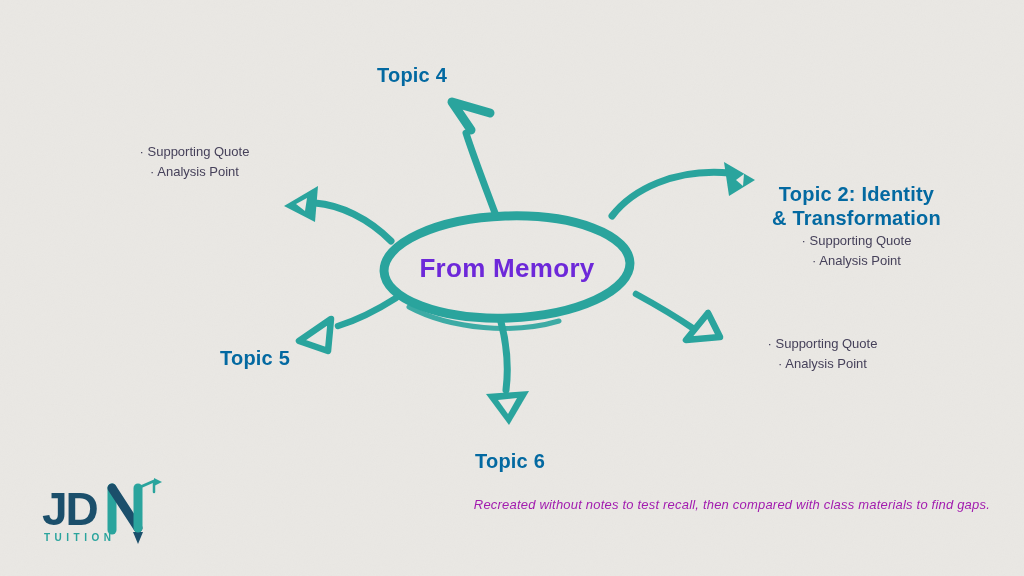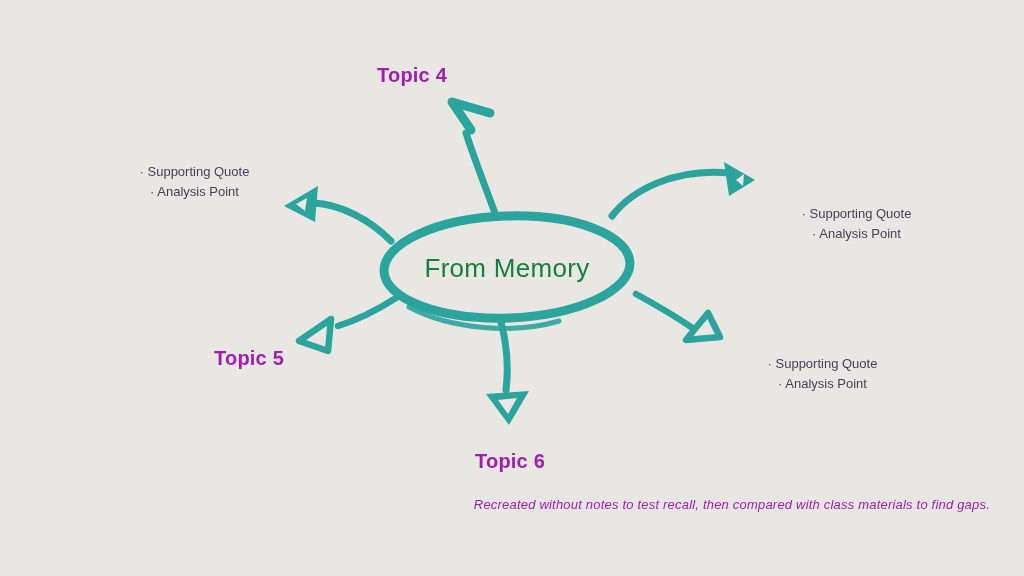--- a/index.html
+++ b/index.html
@@ -10,47 +10,47 @@
     background:#eae8e4;
     overflow:hidden;
     font-family:"Liberation Sans", sans-serif;
   }
   .grain { position:absolute; inset:0; pointer-events:none; opacity:.5; }
   .diagram-svg { position:absolute; inset:0; }
 
   .topic { position:absolute; text-align:center; }
   .topic-title {
     font-weight:bold;
-    color:#a21caf;
+    color:#0369a1;
     white-space:pre-line;
     line-height:1.18;
     font-size:20px;
     letter-spacing:.2px;
   }
   .topic-bullets {
-    margin-top:21px;
+    margin-top:1px;
     font-size:13px;
     line-height:1.5;
     color:#46415a;
   }
 
   .t1 { left:107px; top:141px; width:175px; }
   .t2 { left:764px; top:183px; width:185px; }
   .t3 { left:730px; top:333px; width:185px; }
   .t4 { left:337px; top:64px;  width:150px; }
-  .t5 { left:179px; top:347px; width:140px; }
+  .t5 { left:185px; top:347px; width:140px; }
   .t6 { left:440px; top:450px; width:140px; }
 
   .center-label {
     position:absolute;
     left:382px; top:253px; width:250px;
     text-align:center;
     font-size:26px;
-    font-weight:normal;
-    color:#15803d;
+    font-weight:bold;
+    color:#6d28d9;
     letter-spacing:.3px;
   }
 
   .caption {
     position:absolute;
     left:0; top:497px; width:990px;
     text-align:right;
     font-style:italic;
     font-size:13px;
     color:#a21caf;
@@ -118,20 +118,22 @@
   <div class="center-label">From Memory</div>
 
   <div class="topic t1">
     <div class="topic-bullets">
       <div>· Supporting Quote</div>
       <div>· Analysis Point</div>
     </div>
   </div>
 
   <div class="topic t2">
+    <div class="topic-title">Topic 2: Identity
+&amp; Transformation</div>
     <div class="topic-bullets">
       <div>· Supporting Quote</div>
       <div>· Analysis Point</div>
     </div>
   </div>
 
   <div class="topic t3">
     <div class="topic-bullets">
       <div>· Supporting Quote</div>
       <div>· Analysis Point</div>
@@ -145,14 +147,34 @@
   <div class="topic t5">
     <div class="topic-title">Topic 5</div>
   </div>
 
   <div class="topic t6">
     <div class="topic-title">Topic 6</div>
   </div>
 
   <div class="caption">Recreated without notes to test recall, then compared with class materials to find gaps.</div>
 
+  <div class="logo">
+    <div class="logo-jd">JD</div>
+    <svg class="logo-n-svg" width="70" height="70" viewBox="0 0 70 70">
+      <g stroke-linecap="round" stroke-linejoin="round" fill="none">
+
+        <path d="M10,10 L10,52" stroke="#2aa49d" stroke-width="9"></path>
+
+        <path d="M10,10 L36,50" stroke="#1b4f6b" stroke-width="9"></path>
+
+        <polygon points="31,54 41,54 36,66" fill="#1b4f6b" stroke="none"></polygon>
+
+        <path d="M36,50 L36,10" stroke="#2aa49d" stroke-width="9"></path>
+
+        <path d="M36,10 L52,3" stroke="#2aa49d" stroke-width="3"></path>
+        <polygon points="52,0 60,4 52,8" fill="#2aa49d" stroke="none"></polygon>
+        <path d="M52,4 L52,14" stroke="#2aa49d" stroke-width="2.5"></path>
+      </g>
+    </svg>
+    <div class="logo-tuition">TUITION</div>
+  </div>
 
 </div>
 
 </body></html>

